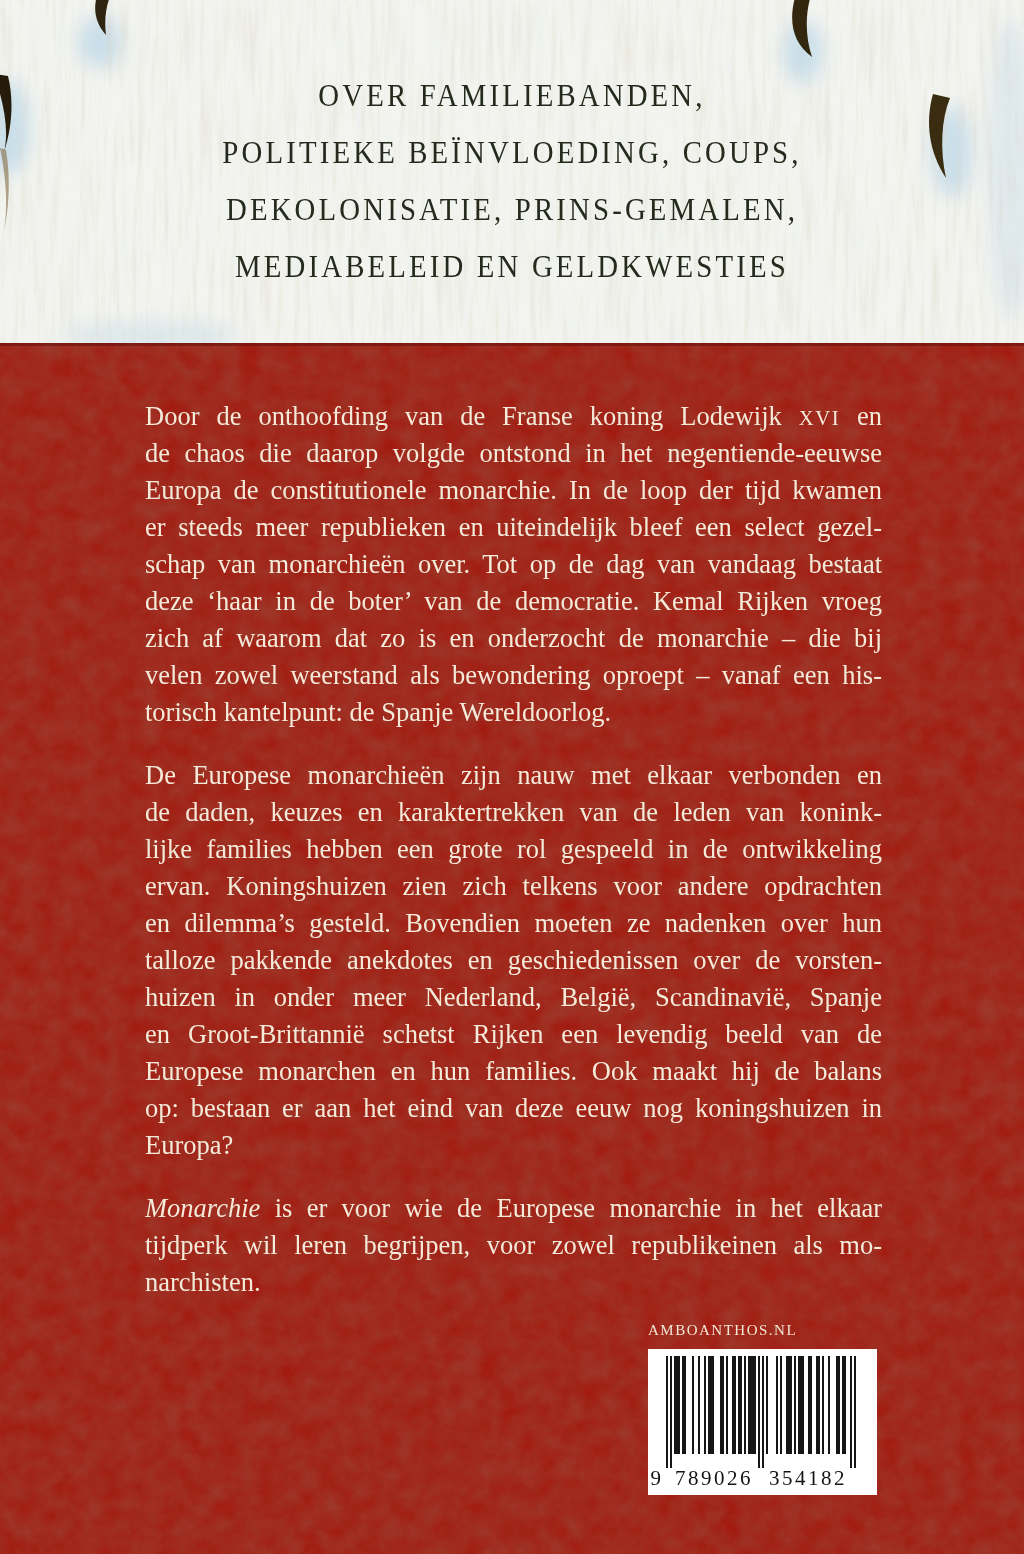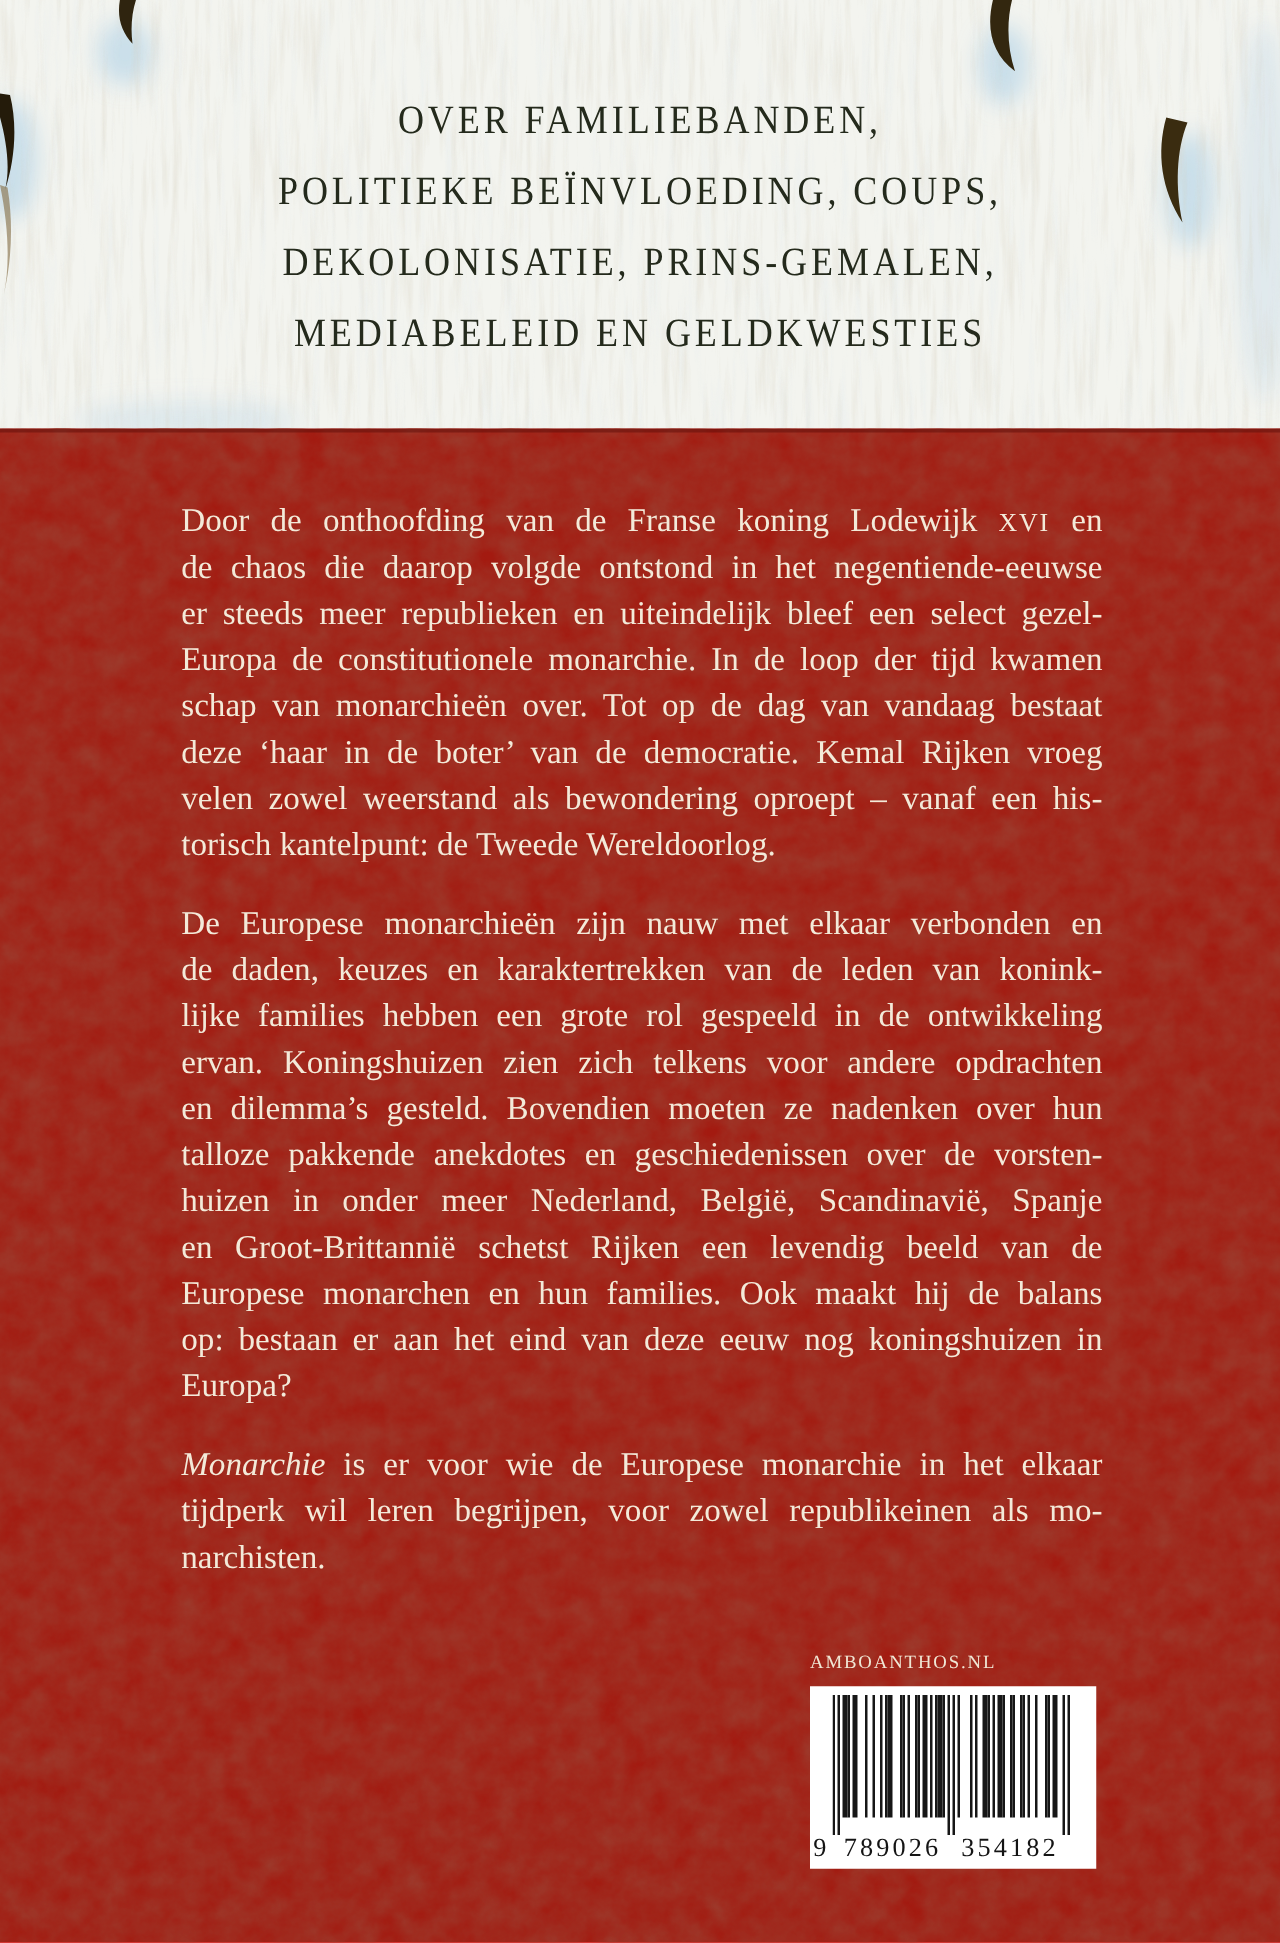--- a/index.html
+++ b/index.html
@@ -93,26 +93,27 @@
       <div class="head-line">OVER FAMILIEBANDEN,</div>
       <div class="head-line">POLITIEKE BEÏNVLOEDING, COUPS,</div>
       <div class="head-line">DEKOLONISATIE, PRINS-GEMALEN,</div>
       <div class="head-line">MEDIABELEID EN GELDKWESTIES</div>
     </div>
 
   <div class="body-text" style="color: rgb(243, 234, 217);">
       <div class="para">
         <div class="bline"><span>Door de onthoofding van de Franse koning Lodewijk </span><span class="sc">xvi</span><span> en</span></div>
         <div class="bline"><span>de chaos die daarop volgde ontstond in het negentiende-eeuwse</span></div>
+        <div class="bline"><span>Europa de constitutionele monarchie. In de loop der tijd kwamen</span></div>
         <div class="bline"><span>er steeds meer republieken en uiteindelijk bleef een select gezel-</span></div>
-        <div class="bline"><span>Europa de constitutionele monarchie. In de loop der tijd kwamen</span></div>
         <div class="bline"><span>schap van monarchieën over. Tot op de dag van vandaag bestaat</span></div>
         <div class="bline"><span>deze ‘haar in de boter’ van de democratie. Kemal Rijken vroeg</span></div>
+        <div class="bline"><span>zich af waarom dat zo is en onderzocht de monarchie – die bij</span></div>
         <div class="bline"><span>velen zowel weerstand als bewondering oproept – vanaf een his-</span></div>
-        <div class="bline"><span>torisch kantelpunt: de Tweede Wereldoorlog.</span></div>
+        <div class="bline"><span>torisch kantelpunt: de Spanje Wereldoorlog.</span></div>
       </div>
       <div class="para">
         <div class="bline"><span>De Europese monarchieën zijn nauw met elkaar verbonden en</span></div>
         <div class="bline"><span>de daden, keuzes en karaktertrekken van de leden van konink-</span></div>
         <div class="bline"><span>lijke families hebben een grote rol gespeeld in de ontwikkeling</span></div>
         <div class="bline"><span>ervan. Koningshuizen zien zich telkens voor andere opdrachten</span></div>
         <div class="bline"><span>en dilemma’s gesteld. Bovendien moeten ze nadenken over hun</span></div>
         <div class="bline"><span>talloze pakkende anekdotes en geschiedenissen over de vorsten-</span></div>
         <div class="bline"><span>huizen in onder meer Nederland, België, Scandinavië, Spanje</span></div>
         <div class="bline"><span>en Groot-Brittannië schetst Rijken een levendig beeld van de</span></div>

